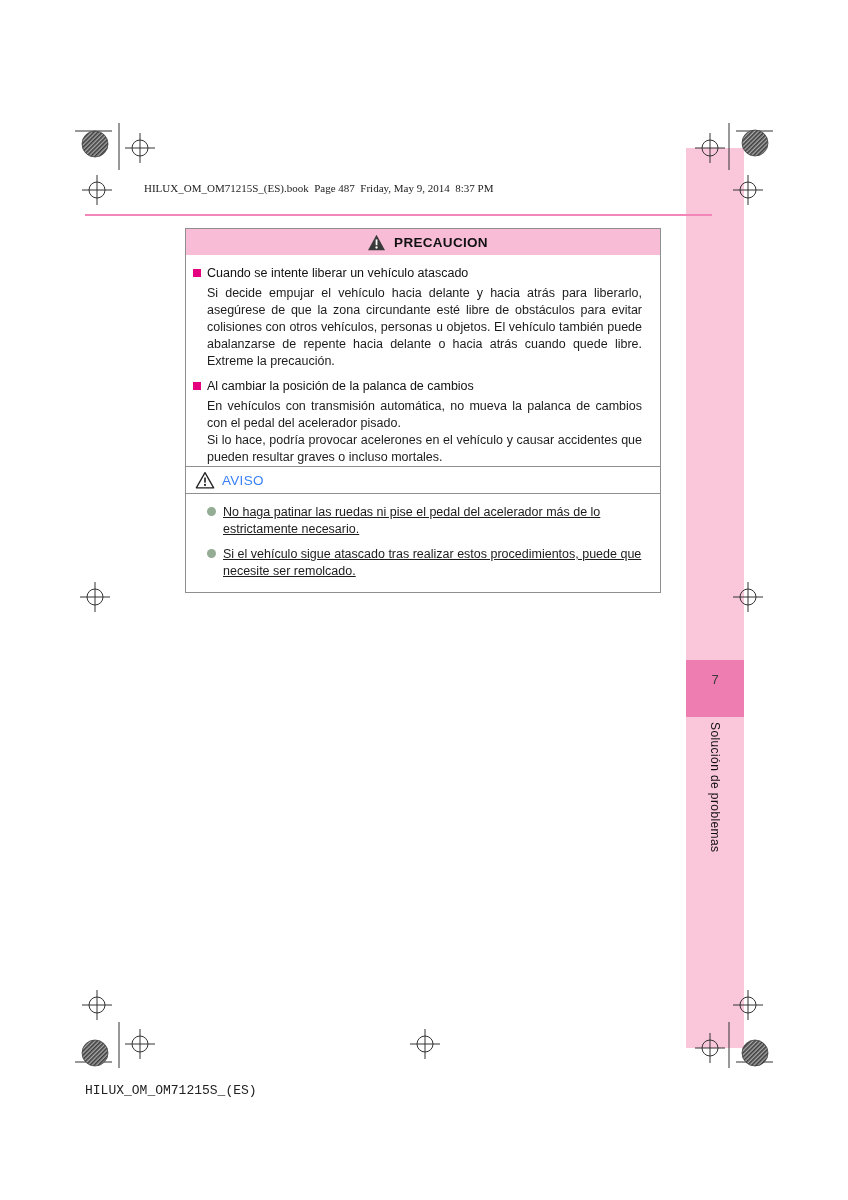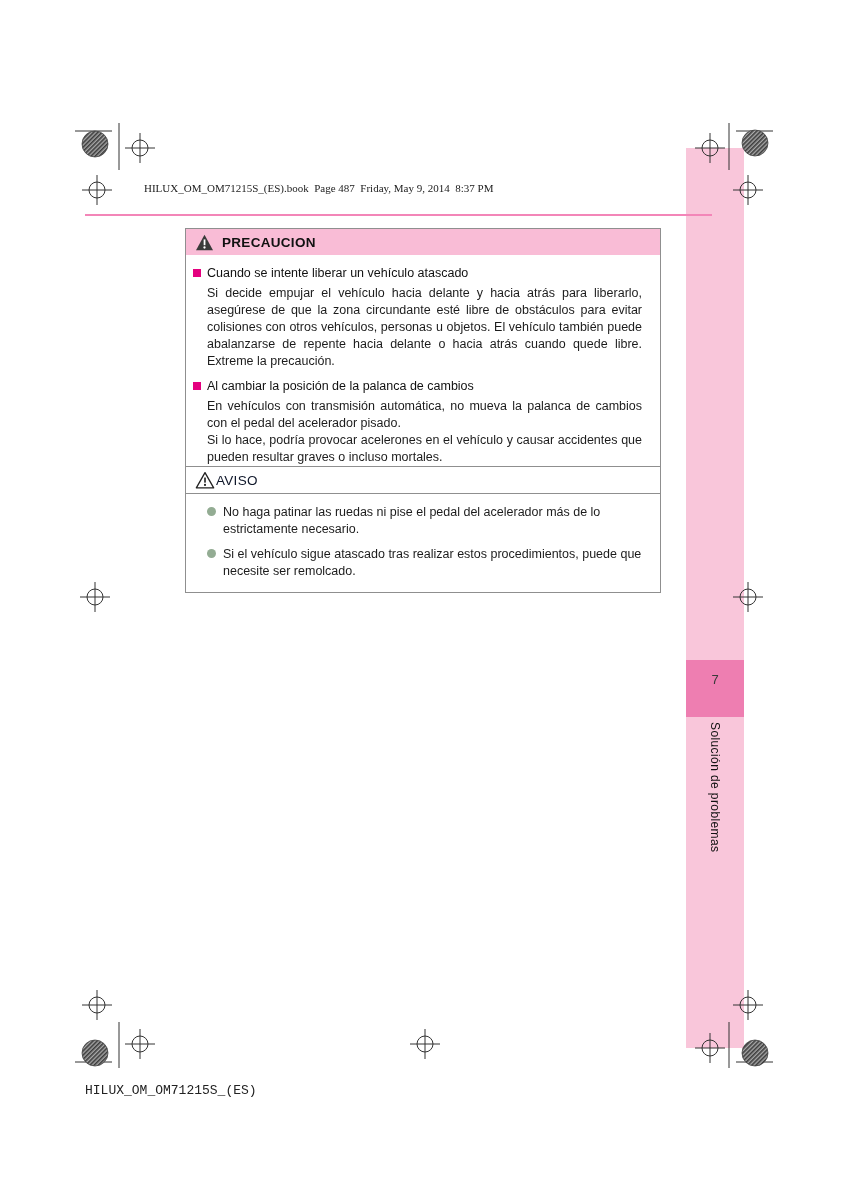--- a/index.html
+++ b/index.html
@@ -47,33 +47,33 @@
   
   .warn-box { position:absolute; left:185px; width:476px; background:#fff; border:1px solid #8f8f8f; z-index:4; }
   .caution-box { top:228px; }
   .notice-box { top:466px; }
 
   .caution-header {
     height:26px; display:flex; align-items:center; gap:8px; padding-left:9px;
     font-weight:bold; font-size:13.5px; letter-spacing:0.3px; color:#111;
   }
   .notice-header {
-    height:27px; display:flex; align-items:center; gap:1px; padding-left:9px;
-    font-size:13.5px; letter-spacing:0.3px; color:#0f172a; border-bottom:1px solid #8f8f8f;
+    height:27px; display:flex; align-items:center; gap:7px; padding-left:9px;
+    font-size:13.5px; letter-spacing:0.3px; color:#3b82f6; border-bottom:1px solid #8f8f8f;
   }
   .tri-icon { flex:none; display:inline-flex; }
 
   .box-body { padding:2px 8px 12px 7px; }
   .sec-head { display:flex; align-items:flex-start; gap:6px; font-weight:normal; font-size:12.5px; margin-top:9px; color:#111; }
   .sq-bullet { width:8px; height:8px; margin-top:3px; flex:none; }
   .sec-para { margin:5px 10px 0 14px; font-size:12.5px; line-height:17px; text-align:justify; color:#1c1c1c; }
   .sec-para + .sec-para { margin-top:0; }
 
   .notice-head { display:flex; align-items:flex-start; gap:6px; font-weight:bold; font-size:12.5px; margin:9px 0 0 0; color:#111; }
-  .bullet-row { display:flex; align-items:flex-start; gap:7px; margin:8px 4px 0 14px; font-size:12.5px; line-height:17px; color:#1c1c1c; }
+  .bullet-row { display:flex; align-items:flex-start; gap:7px; margin:8px 4px 0 14px; font-size:12.5px; line-height:17px; color:#1c1c1c;text-decoration:underline; }
   .dot-bullet { width:9px; height:9px; border-radius:50%; margin-top:3px; flex:none; }
 </style>
 </head>
 <body>
 
 <div class="page">
 
   <svg class="marks" viewBox="0 0 848 1200" xmlns="http://www.w3.org/2000/svg">
     <defs>
       <pattern id="hatch" width="3" height="3" patternUnits="userSpaceOnUse" patternTransform="rotate(45)">
@@ -149,21 +149,21 @@
     <div class="chapter-title-wrap">
       <span class="chapter-title">Solución de problemas</span>
     </div>
   </div>
 
   <div class="print-header">HILUX_OM_OM71215S_(ES).book  Page 487  Friday, May 9, 2014  8:37 PM</div>
 
   <div class="pink-rule" style="background:#f386b8;"></div>
 
   <div class="warn-box caution-box">
-    <div class="caution-header" style="background:#f9bcd6;">
+    <div class="caution-header" style="background:#f9bcd6;justify-content:center;">
       <span class="tri-icon">
         <svg width="19" height="17" viewBox="0 0 24 22">
           <path d="M12 1 L23 21 H1 Z" fill="#3a3a3a"></path>
           <rect x="10.9" y="7" width="2.3" height="7.5" fill="#ffffff"></rect>
           <circle cx="12" cy="17.5" r="1.5" fill="#ffffff"></circle>
         </svg>
       </span>
       <span>PRECAUCION</span>
     </div>
     <div class="box-body">

